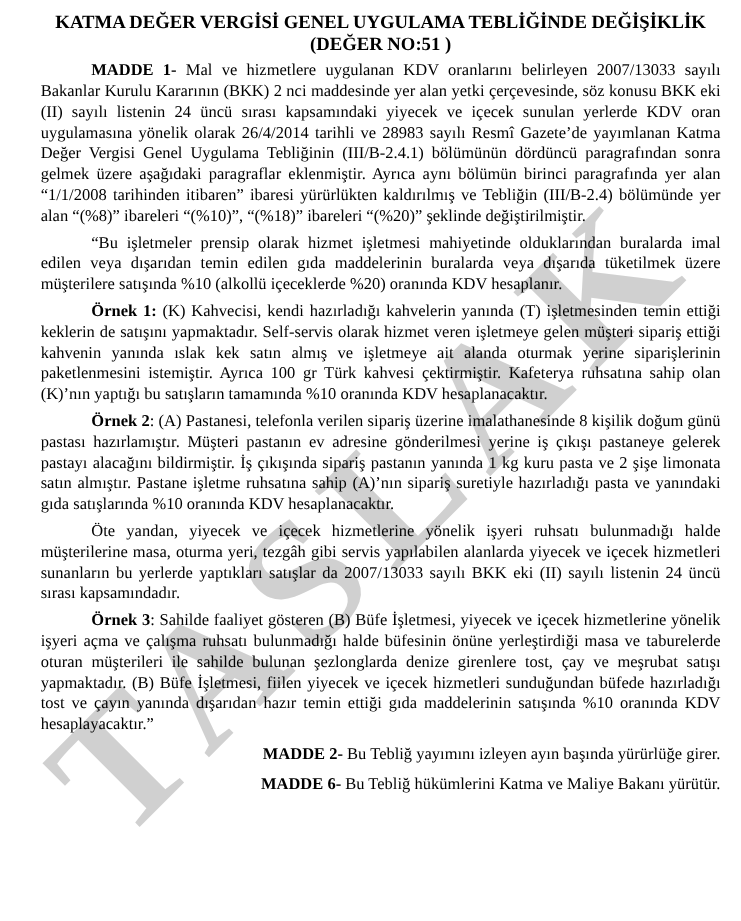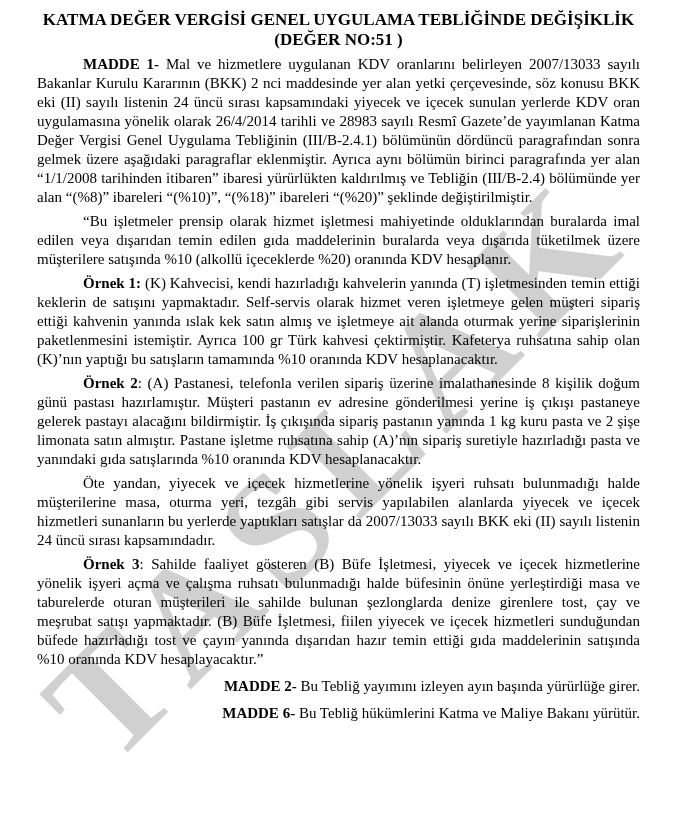--- a/index.html
+++ b/index.html
@@ -27,21 +27,21 @@
     letter-spacing: 18px;
     white-space: nowrap;
     color: rgba(132, 132, 132, 0.38);
     z-index: 0;
     user-select: none;
     pointer-events: none;
   }
   .content {
     position: relative;
     z-index: 1;
-    padding: 10px 34px 0 37px;
+    padding: 10px 19px 0 37px;
   }
   .doc-title {
     text-align: center;
     font-weight: bold;
     font-size: 17px;
     line-height: 20px;
     margin: 0;
   }
   .body-text {
   }

